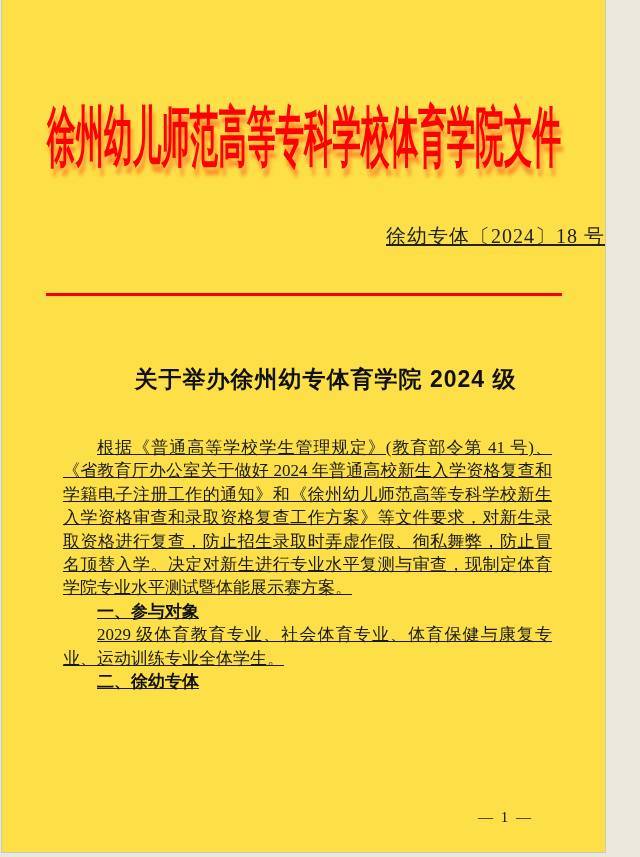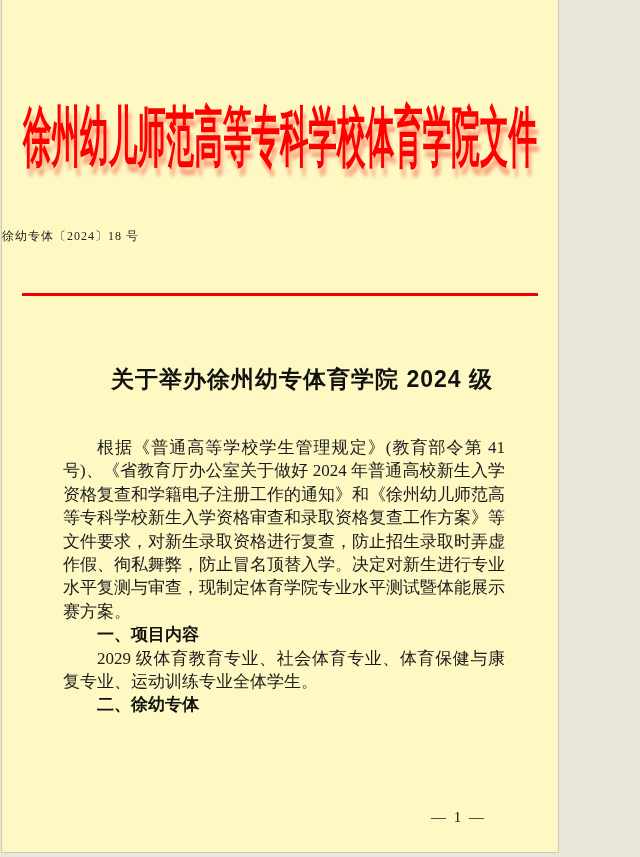--- a/index.html
+++ b/index.html
@@ -5,22 +5,22 @@
   * { margin: 0; padding: 0; box-sizing: border-box; }
   html, body {
     width: 640px; height: 857px;
     overflow: hidden;
     background: #eae8dc;
     font-family: "Liberation Serif", "DejaVu Serif", serif;
   }
   .paper {
     position: absolute;
     left: 1px; top: 0;
-    width: 558px; height: 853px;
-    background: #fef9c3;
+    width: 605px; height: 853px;
+    background: #fde047;
     border: 1px solid #c9cbb9;
     border-top: none;
   }
   
   .banner {
     height: 100px;
     margin-top: 88px;
     display: flex;
     align-items: center;
     justify-content: center;
@@ -33,25 +33,26 @@
     color: #fe0000;
     white-space: nowrap;
     letter-spacing: 0px;
     transform: scale(0.84, 1.92);
     transform-origin: center center;
     text-shadow: 3px 4px 3px rgba(255, 0, 0, 0.35);
   }
   
   .doc-number {
     margin-top: 40px;
-    text-align: left;
-    font-size: 12px;
+    text-align: right;
+    font-size: 20px;
     line-height: 17px;
     color: #222222;
     letter-spacing: 1px;
+    text-decoration: underline;
   }
   
   .divider {
     width: 516px;
     height: 3px;
     background: #f40000;
     margin: 48px auto 0 auto;
   }
   
   .notice-title {
@@ -65,20 +66,21 @@
     letter-spacing: 1px;
     padding-left: 44px;
   }
   
   .content {
     margin: 38px 53px 0 61px;
     font-size: 17px;
     line-height: 23.4px;
     color: #1a1a1a;
     text-align: justify;
+    text-decoration: underline;
   }
   .content p {
     text-indent: 2em;
     margin: 0;
   }
   .section-heading {
     font-family: "Liberation Sans", "DejaVu Sans", sans-serif;
     font-weight: bold;
     font-size: 17px;
     line-height: 23.4px;
@@ -108,20 +110,20 @@
   <div class="doc-number">徐幼专体〔2024〕18 号</div>
 
   <div class="divider"></div>
 
   <div class="notice-title">
     <div>关于举办徐州幼专体育学院 2024 级</div>
   </div>
 
   <div class="content">
     <p>根据《普通高等学校学生管理规定》(教育部令第 41 号)、《省教育厅办公室关于做好 2024 年普通高校新生入学资格复查和学籍电子注册工作的通知》和《徐州幼儿师范高等专科学校新生入学资格审查和录取资格复查工作方案》等文件要求，对新生录取资格进行复查，防止招生录取时弄虚作假、徇私舞弊，防止冒名顶替入学。决定对新生进行专业水平复测与审查，现制定体育学院专业水平测试暨体能展示赛方案。</p>
-    <div class="section-heading">一、项目内容</div>
+    <div class="section-heading">一、参与对象</div>
     <p>2029 级体育教育专业、社会体育专业、体育保健与康复专业、运动训练专业全体学生。</p>
     <div class="section-heading">二、徐幼专体</div>
   </div>
 
   <div class="page-number">— 1 —</div>
 
 </div>
 
 </body></html>

